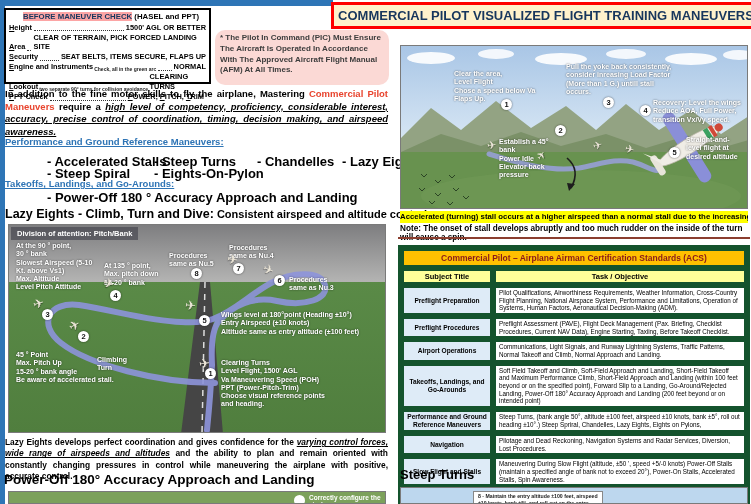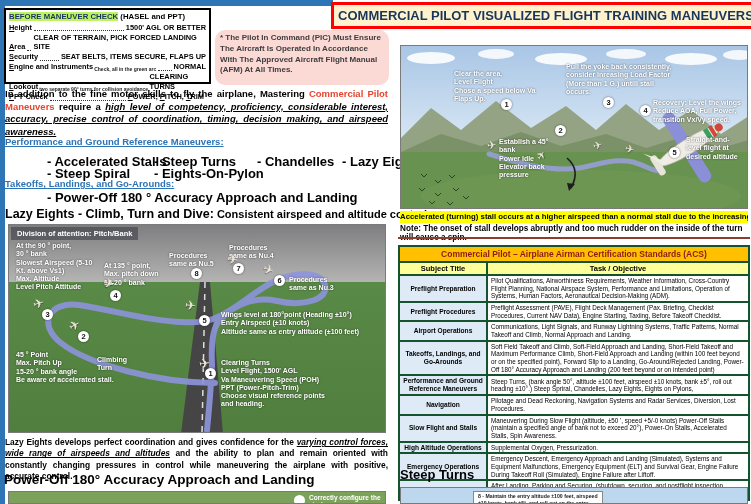--- a/index.html
+++ b/index.html
@@ -10,21 +10,21 @@
   .bar-left{left:0;top:0;width:5px;height:504px;background:#2E75B6;}
   .bar-top{left:0;top:0;width:333px;height:6px;background:#2E75B6;}
   
   .title-box{left:331px;top:2px;width:424px;height:21px;background:#FFF2CC;border:3px solid #FF0000;
              color:#17365D;font-weight:bold;font-size:13px;line-height:21px;text-align:center;
              white-space:nowrap;overflow:hidden;}
   
   .check-box{left:4px;top:8px;width:207px;height:76px;border:2px solid #000;background:#fff;
              padding:2px 3px;box-sizing:border-box;font-size:7.4px;font-weight:bold;line-height:1.35;}
   .chk-head{font-size:7.8px;}
-  .hl{background:#bef264;color:#17365D;}
+  .hl{background:#fca5a5;color:#17365D;margin-left:14px;}
   .chk-ital{}
   .chk-row{display:flex;align-items:flex-end;}
   .fl{display:inline-block;}
   .fl::first-letter{text-decoration:underline;}
   .dots{flex:1 1 4px;min-width:4px;border-bottom:1.2px dotted #333;margin:0 2px 1.5px 2px;}
   .mid-small{font-size:5px;font-weight:bold;color:#222;white-space:nowrap;margin-left:1px;}
   .ppt-part{display:inline-block;margin-right:2px;}
   .ppt-part::first-letter{text-decoration:underline;}
   
   .pic-note{left:215px;top:30px;width:174px;height:55px;background:#FBD9D5;padding:3px 5px;
@@ -57,21 +57,21 @@
   
   .as-head{left:400px;top:29px;font-size:13px;font-weight:bold;}
   .as-fig{left:400px;top:45px;width:348px;height:164px;background:linear-gradient(#a9c6e6,#d8e7f4 60%);}
   .as-caption{left:400px;top:211px;width:348px;height:12px;background:#FFFF00;font-size:7.8px;
               font-weight:bold;text-align:center;line-height:12px;white-space:nowrap;overflow:hidden;}
   .as-note{left:400px;top:224px;width:350px;font-size:8.2px;font-weight:bold;}
   .note-label{}
   .divider{left:398px;top:237px;width:352px;height:2px;background:#8B3E2F;}
   
   .acs{left:398px;top:245px;width:352px;border-collapse:collapse;border:2px solid #444;}
-  .acs td,.acs th{border:2px solid #14532d;padding:1px 3px;vertical-align:middle;}
+  .acs td,.acs th{border:6px solid #14532d;padding:1px 3px;vertical-align:middle;}
   .acs .t-title{background:#FFC000;color:#8B1A1A;font-weight:bold;font-size:8.5px;text-align:center;padding:2px;}
   .acs .t-head{background:#FFFF99;font-weight:bold;font-size:7.5px;text-align:center;}
   .acs .subj{background:#DEEBF7;font-weight:bold;font-size:6.6px;text-align:center;width:80px;line-height:1.2;}
   .acs .task{font-size:6.3px;line-height:1.22;}
   .st-head{left:400px;top:467px;font-size:13px;font-weight:bold;}
   .blue-strip{left:400px;top:487px;width:348px;height:17px;background:#BDD7EE;overflow:hidden;}
   .st-box{position:absolute;left:72px;top:3px;background:#fff;border:1px solid #888;
           padding:1px 4px;font-size:5.2px;line-height:1.35;color:#222;font-weight:bold;white-space:nowrap;}
 </style>
 </head>

